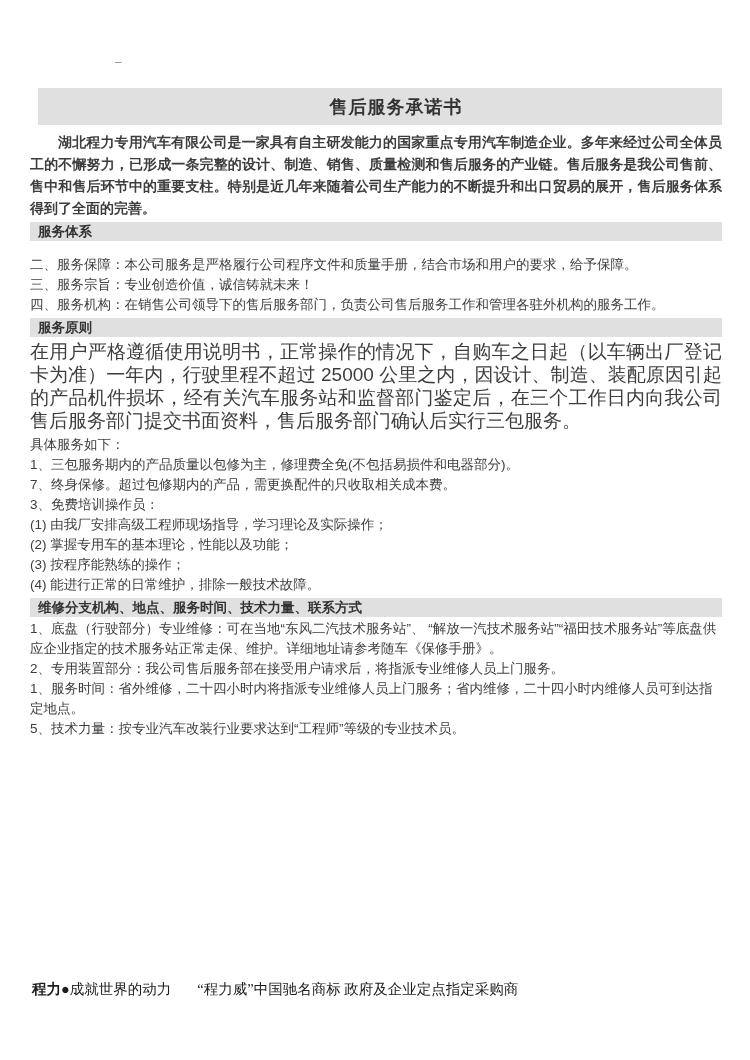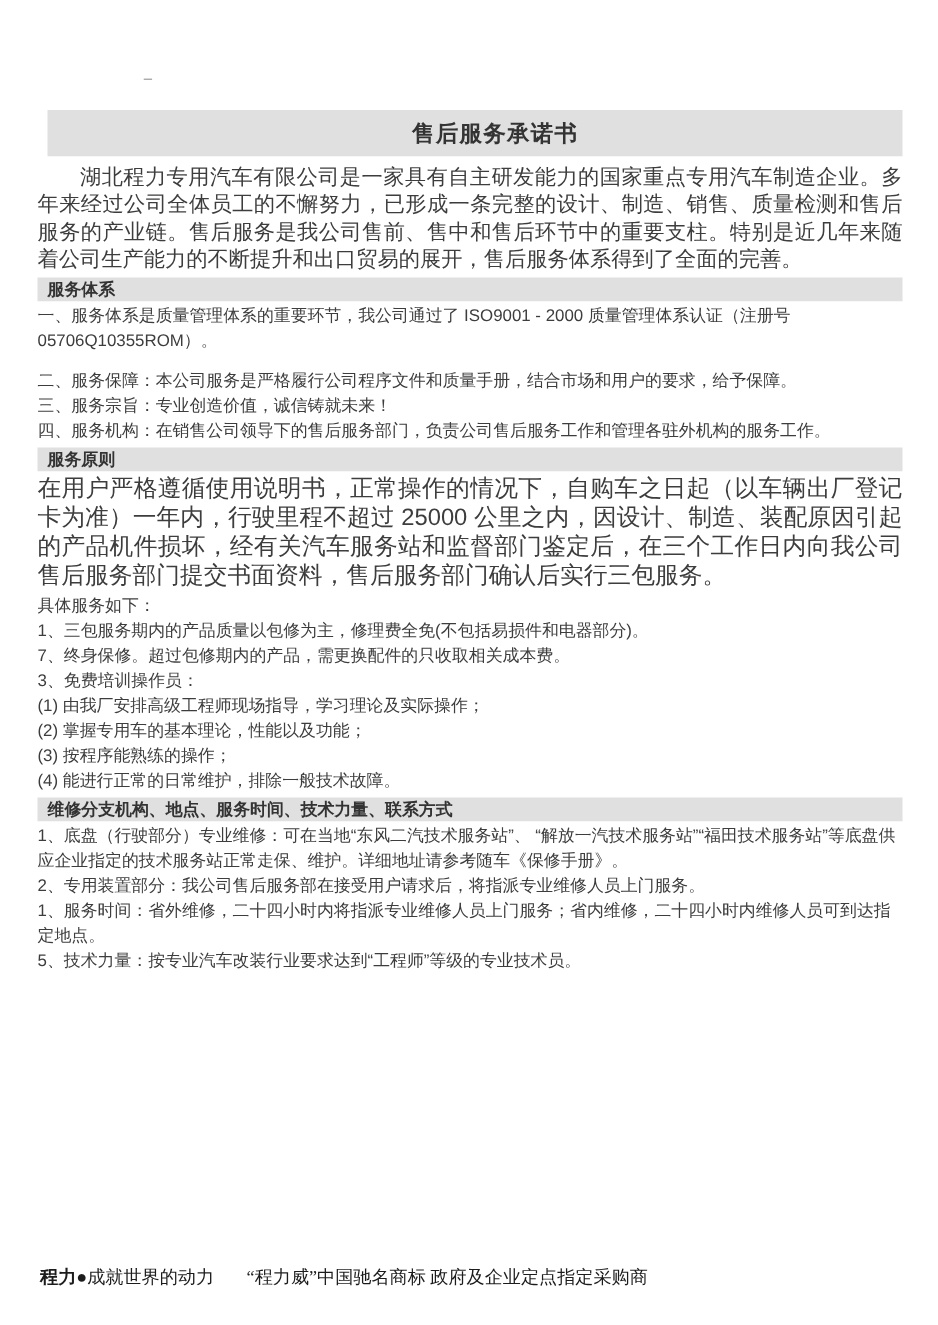--- a/index.html
+++ b/index.html
@@ -23,23 +23,24 @@
     height: 37px;
     display: flex; align-items: center; justify-content: center; padding-left: 32px;
   }
   .title-bar h1 {
     margin: 0; font-size: 18px; font-weight: bold; color: #333333;
     letter-spacing: 1px;
   }
   .intro {
     margin: 6px 0 3px 0;
     text-indent: 2em;
-    font-size: 17px;
+    font-size: 14px;
     line-height: 22px;
     text-align: justify;
+    font-weight: bold;
   }
   .sec-bar {
     background: #e0e0e0;
     font-weight: bold;
     font-size: 13.5px;
     color: #333333;
     line-height: 17px;
     padding: 1px 15px 1px 8px;
     margin: 3px 0 2px 0;
   }
@@ -48,21 +49,21 @@
     font-size: 19px;
     line-height: 23px;
     text-align: justify;
   }
   .line {
     font-size: 13.5px;
     line-height: 20px;
   }
   .spacer { height: 12px; }
   .footer {
-    position: absolute; left: 32px; top: 1012px;
+    position: absolute; left: 32px; top: 980px;
     font-family: "Liberation Serif", serif;
     font-size: 14.5px;
     color: #1c1c1c;
     white-space: nowrap;
   }
   .footer .brand { font-weight: bold; }
   .footer .tagline { margin-left: 26px; }
 </style>
 </head>
 <body>
@@ -73,21 +74,20 @@
   <div class="content">
     <div class="title-bar">
       <h1>售后服务承诺书</h1>
     </div>
 
     <p class="intro">湖北程力专用汽车有限公司是一家具有自主研发能力的国家重点专用汽车制造企业。多年来经过公司全体员工的不懈努力，已形成一条完整的设计、制造、销售、质量检测和售后服务的产业链。售后服务是我公司售前、售中和售后环节中的重要支柱。特别是近几年来随着公司生产能力的不断提升和出口贸易的展开，售后服务体系得到了全面的完善。</p>
 
     <div id="sections">
         <section>
           <div class="sec-bar">服务体系</div>
-          <div class="line">一、服务体系是质量管理体系的重要环节，我公司通过了 ISO9001 - 2000 质量管理体系认证（注册号 05706Q10355ROM）。</div>
           <div class="spacer"></div>
           <div class="line">二、服务保障：本公司服务是严格履行公司程序文件和质量手册，结合市场和用户的要求，给予保障。</div>
           <div class="line">三、服务宗旨：专业创造价值，诚信铸就未来！</div>
           <div class="line">四、服务机构：在销售公司领导下的售后服务部门，负责公司售后服务工作和管理各驻外机构的服务工作。</div>
         </section>
         <section>
           <div class="sec-bar">服务原则</div>
           <p class="para">在用户严格遵循使用说明书，正常操作的情况下，自购车之日起（以车辆出厂登记卡为准）一年内，行驶里程不超过 25000 公里之内，因设计、制造、装配原因引起的产品机件损坏，经有关汽车服务站和监督部门鉴定后，在三个工作日内向我公司售后服务部门提交书面资料，售后服务部门确认后实行三包服务。</p>
           <div class="line">具体服务如下：</div>
           <div class="line">1、三包服务期内的产品质量以包修为主，修理费全免(不包括易损件和电器部分)。</div>

